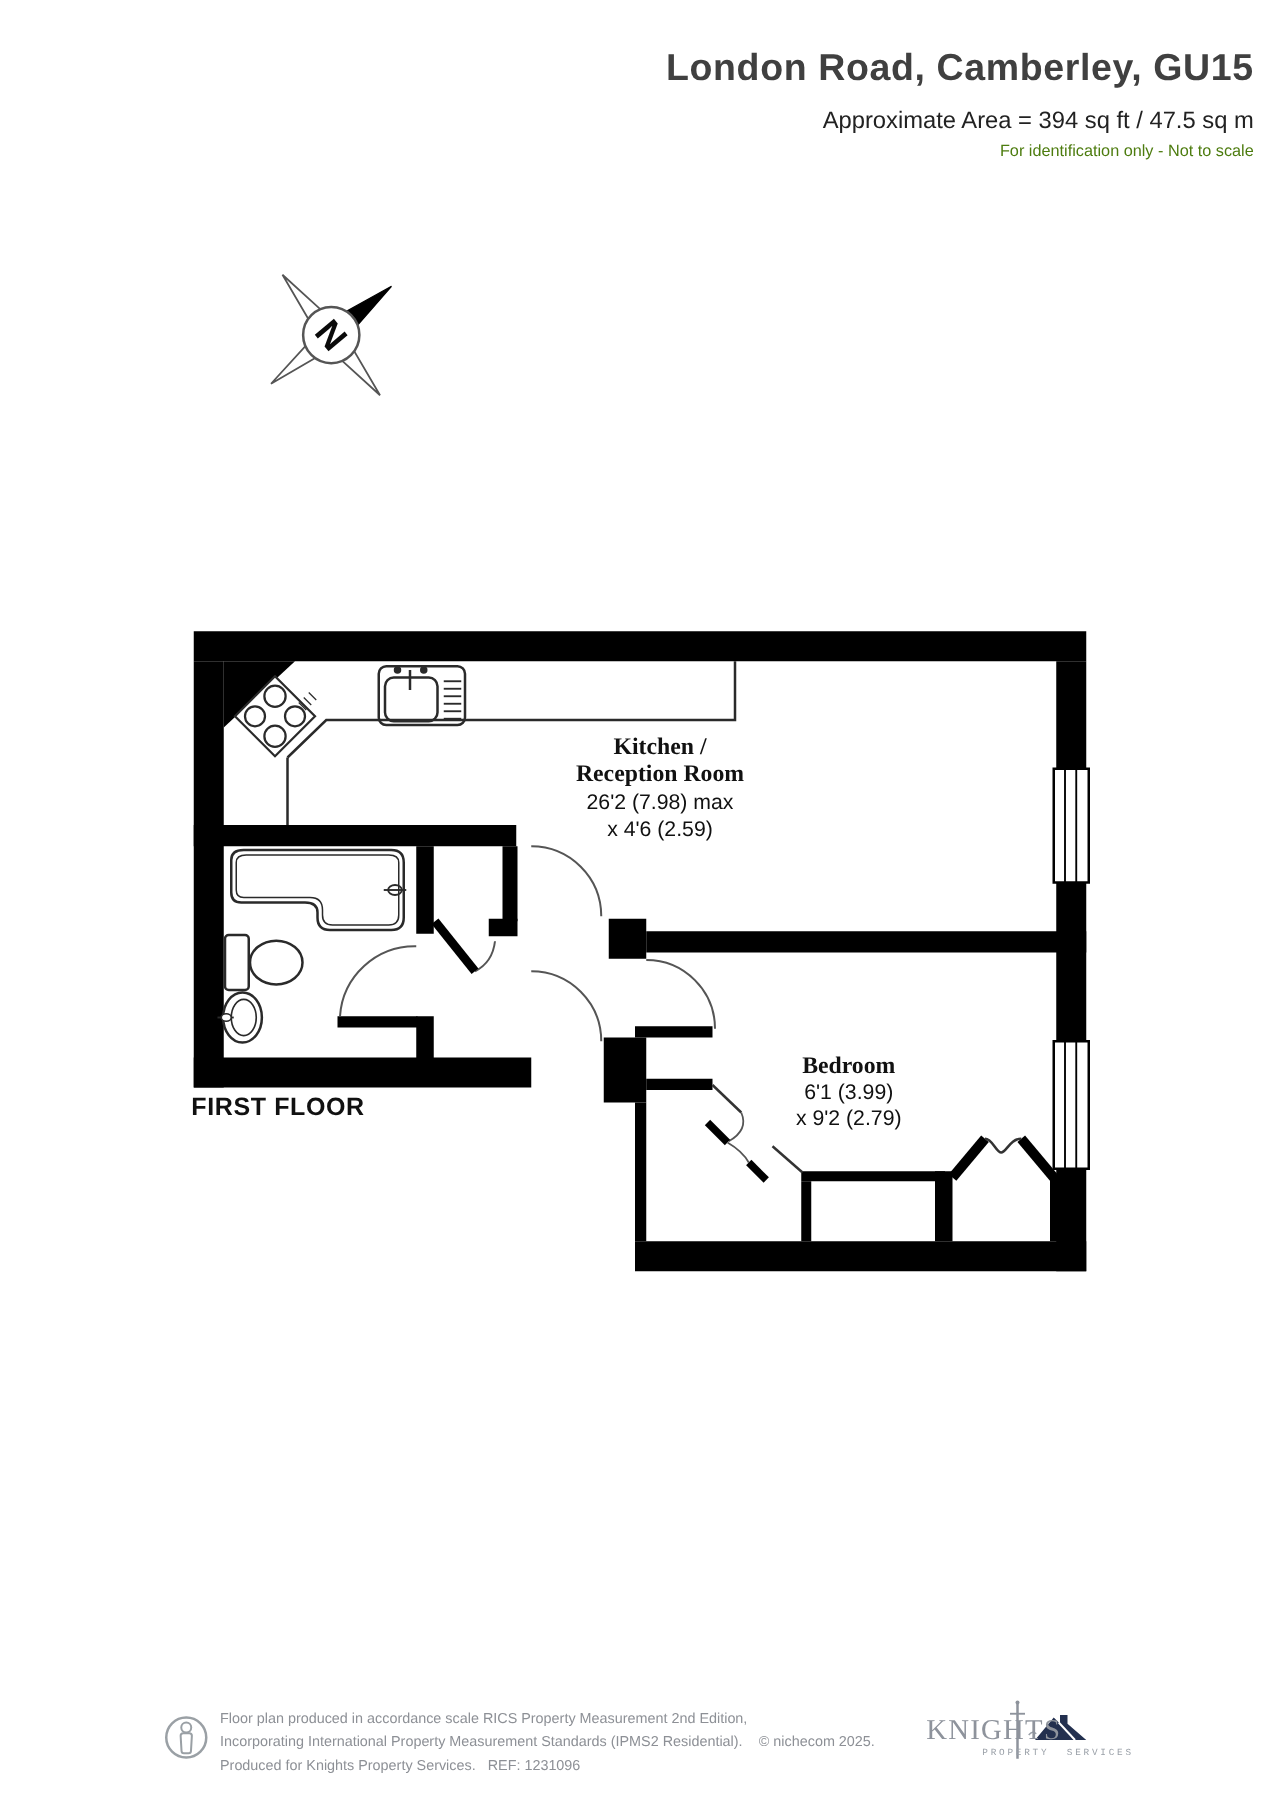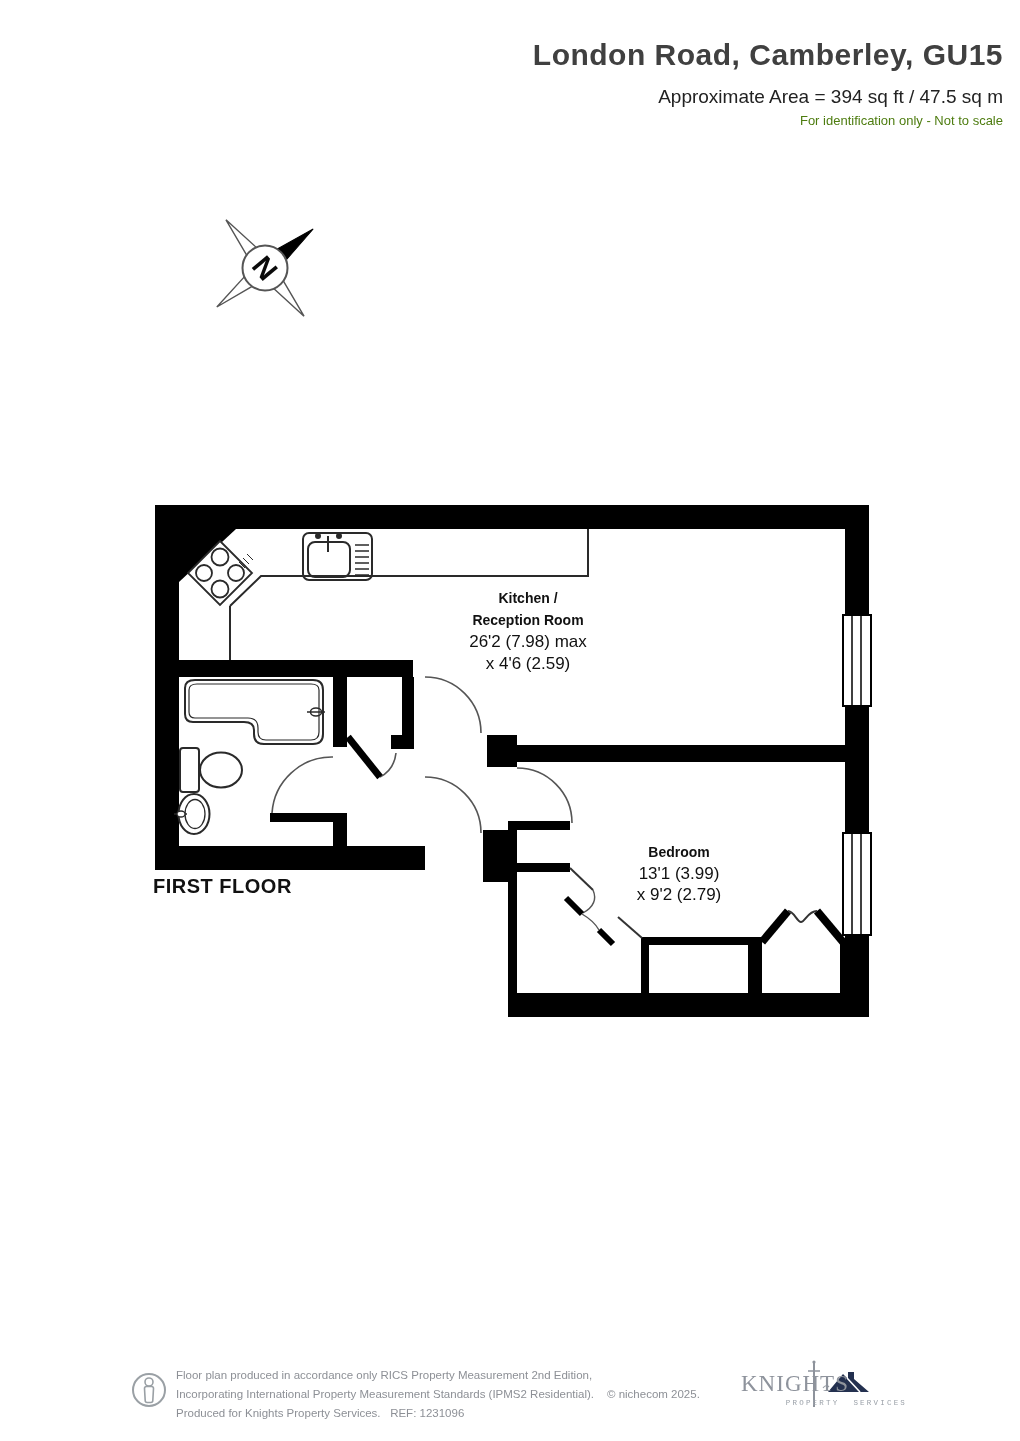--- a/index.html
+++ b/index.html
@@ -6,21 +6,21 @@
   #page{
     position:relative;width:1020px;height:1441px;background:#ffffff;overflow:hidden;
     font-family:"Liberation Sans", sans-serif;color:#1a1a1a;
   }
   .abs{position:absolute;text-align:center;}
   #plan-svg{position:absolute;left:0;top:0;width:1020px;height:1441px;}
   .title{right:17px;top:38px;font-size:30px;font-weight:bold;letter-spacing:.5px;text-align:right;color:#404040;}
   .area-line{right:17px;top:86px;font-size:19px;text-align:right;color:#222;}
   .note-line{right:17px;top:113px;font-size:13px;text-align:right;color:#4d7c0f;}
   .room-label{text-align:center;line-height:22px;font-size:17px;color:#111;}
-  .room-label .rm-name{font-weight:bold;font-size:14px;}
+  .room-label .rm-name{font-weight:bold;font-size:19px;font-family:Liberation Serif, serif;}
   .floor-label{left:153px;top:875px;font-size:20px;font-weight:bold;letter-spacing:.5px;color:#111;}
   .footer-line{left:176px;font-size:11.5px;color:#8d9096;white-space:pre;}
   .copyright{left:607px;top:1388px;font-size:11.5px;color:#8d9096;white-space:pre;}
   .logo-brand{left:741px;top:1371px;font-family:"Liberation Serif", serif;font-size:23px;letter-spacing:1px;color:#8e939c;}
   .logo-sub{left:759px;top:1391px;font-size:7.5px;letter-spacing:2.2px;color:#9aa0a8;white-space:pre;font-family:Liberation Mono, monospace;}
   .logo-sub .gap{display:inline-block;width:14px;}
 </style>
 </head>
 <body>
 
@@ -170,27 +170,27 @@
 
   <div class="abs room-label" style="left:398px;top:587px;width:260px;">
     <div class="rm-name">Kitchen /</div>
     <div class="rm-name">Reception Room</div>
     <div>26'2 (7.98) max</div>
     <div>x 4'6 (2.59)</div>
   </div>
 
   <div class="abs room-label" style="left:549px;top:842px;width:260px;line-height:21px;">
     <div class="rm-name">Bedroom</div>
-    <div>13'1 (3.99)</div>
+    <div>6'1 (3.99)</div>
     <div>x 9'2 (2.79)</div>
   </div>
 
   <div class="abs floor-label">FIRST FLOOR</div>
 
-  <div class="abs footer-line" style="top:1369px;">Floor plan produced in accordance only RICS Property Measurement 2nd Edition,</div>
+  <div class="abs footer-line" style="top:1369px;">Floor plan produced in accordance scale RICS Property Measurement 2nd Edition,</div>
   <div class="abs footer-line" style="top:1388px;">Incorporating International Property Measurement Standards (IPMS2 Residential).</div>
   <div class="abs copyright">© nichecom 2025.</div>
   <div class="abs footer-line" style="top:1407px;">Produced for Knights Property Services.   REF: 1231096</div>
 
   <div class="abs logo-brand">KNIGHTS</div>
   <div class="abs logo-sub">
     <span>PROPERTY</span><span class="gap"></span><span>SERVICES</span>
   </div>
 
 </div>

